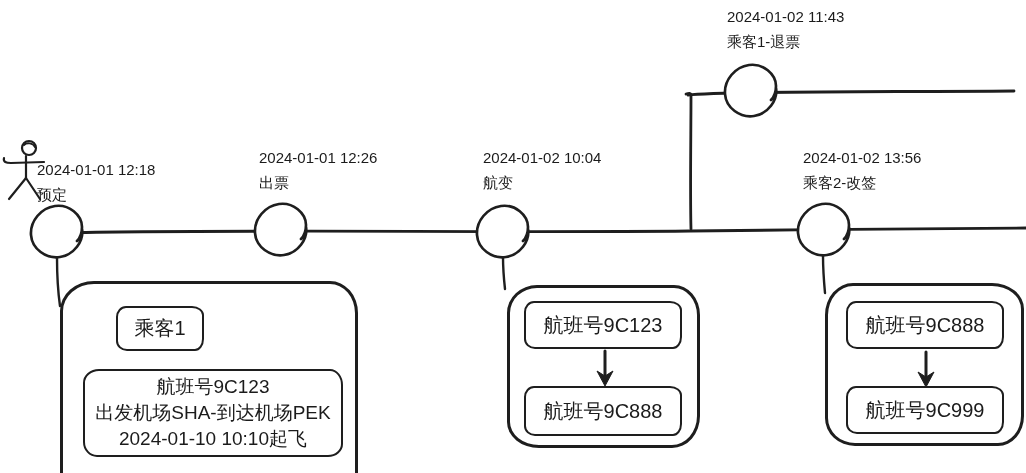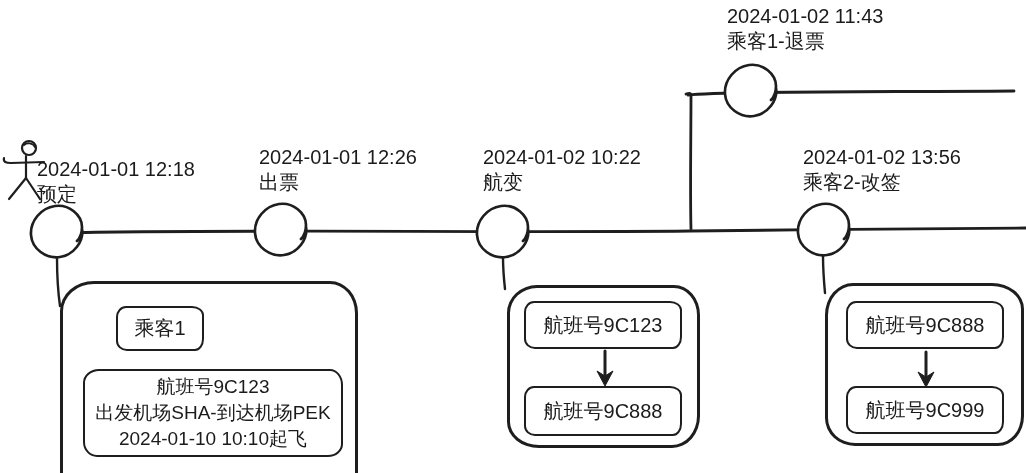--- a/index.html
+++ b/index.html
@@ -5,21 +5,21 @@
   html,body{margin:0;padding:0;background:#ffffff;}
   .stage{
     position:relative;width:1026px;height:473px;overflow:hidden;
     background:#ffffff;
     font-family:"Liberation Sans","DejaVu Sans",sans-serif;
     color:#1b1b1b;
   }
   .stage svg.artwork{position:absolute;left:0;top:0;z-index:1;}
   .txt-layer{position:absolute;left:0;top:0;width:100%;height:100%;z-index:2;}
   .evt-label{
-    position:absolute;font-size:20px;line-height:25px;font-weight:500;
+    position:absolute;font-size:15px;line-height:25px;font-weight:500;
     white-space:nowrap;letter-spacing:0;
   }
   .card{
     position:absolute;background:#ffffff;border:3px solid #1e1e1e;
     box-sizing:border-box;z-index:2;
   }
   .card-outer1{left:60px;top:281px;width:298px;height:230px;border-radius:34px 28px 30px 26px / 30px 32px 26px 30px;padding-left:27px;}
   .card-outer2{left:507px;top:285px;width:193px;height:163px;border-radius:30px 26px 28px 32px / 28px 30px 32px 26px;}
   .card-outer3{left:825px;top:283px;width:199px;height:163px;border-radius:28px 32px 26px 30px / 32px 26px 30px 28px;}
   .chip{
@@ -83,21 +83,21 @@
 
     <div class="evt-label" style="left:37px;top:157px">
       <div>2024-01-01 12:18</div>
       <div>预定</div>
     </div>
     <div class="evt-label" style="left:259px;top:145px">
       <div>2024-01-01 12:26</div>
       <div>出票</div>
     </div>
     <div class="evt-label" style="left:483px;top:145px">
-      <div>2024-01-02 10:22</div>
+      <div>2024-01-02 10:04</div>
       <div>航变</div>
     </div>
     <div class="evt-label" style="left:803px;top:145px">
       <div>2024-01-02 13:56</div>
       <div>乘客2-改签</div>
     </div>
 
     <div class="evt-label" style="left:727px;top:4px">
       <div>2024-01-02 11:43</div>
       <div>乘客1-退票</div>

